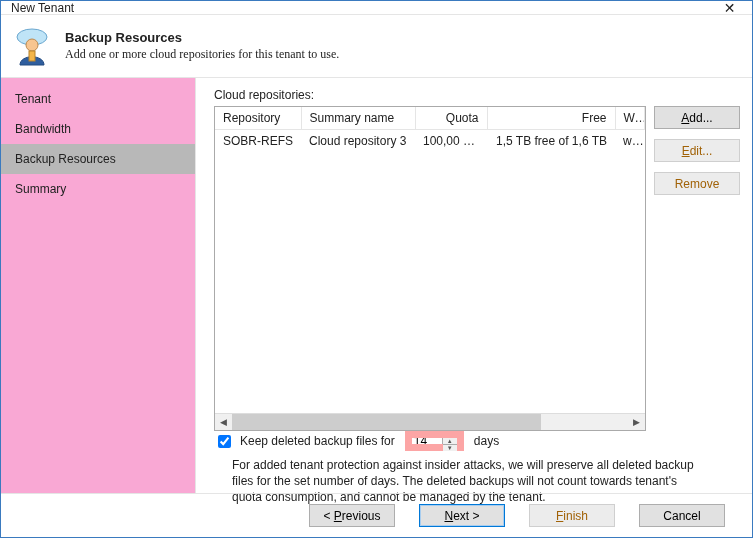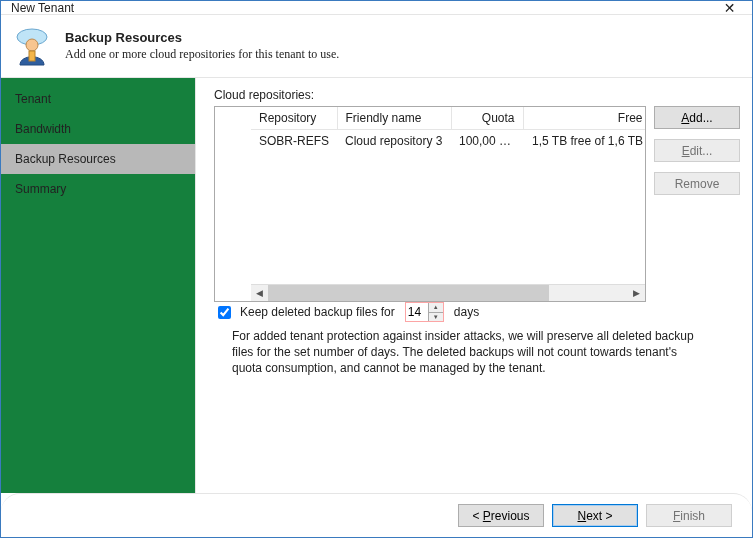--- a/index.html
+++ b/index.html
@@ -43,21 +43,21 @@
   .header .icon svg { display: block; }
   .header .ht { font-weight: 700; font-size: 13px; }
   .header .hd { margin-top: 2px; font-family: Liberation Serif, serif; }
   .body {
     flex: 1;
     display: flex;
     min-height: 0;
   }
   .sidebar {
     width: 195px;
-    background: #15803d;
+    background: #f9a8d4;
     border-right: 1px solid #e5e5e5;
     padding-top: 6px;
   }
   .sidebar .item {
     padding: 8px 14px;
     cursor: default;
   }
   .sidebar .item.selected {
     background: #b8b8b8;
   }
@@ -72,23 +72,22 @@
   .repo-row {
     display: flex;
     gap: 8px;
     align-items: stretch;
   }
   .table-wrap {
     flex: 1;
     display: flex;
     flex-direction: column;
     border: 1px solid #aaa;
-    height: 196px;
+    height: 325px;
     min-width: 0;
-    padding-left: 36px;
   }
   .table-scroll {
     flex: 1;
     overflow: hidden;
     background: #fff;
   }
   table.repos {
     border-collapse: collapse;
     width: 100%;
     table-layout: fixed;
@@ -133,64 +132,64 @@
   }
   button.win {
     height: 23px;
     font: inherit;
     background: #e1e1e1;
     border: 1px solid #adadad;
     cursor: default;
     padding: 0;
   }
   button.win:disabled, button.win.disabled {
-    color: #737373;
+    color: #a16207;
     border-color: #cfcfcf;
     background: #ececec;
   }
   button.win.def {
     border-color: #0078d7;
     box-shadow: inset 0 0 0 1px #a8cdef;
   }
   .opts { }
   .opts .chkrow {
     display: flex; align-items: center; gap: 6px;
   }
   .opts .desc {
     margin-top: 6px;
     margin-left: 18px;
     line-height: 1.35;
     max-width: 470px;
   }
   .spinner {
     display: inline-flex;
-    border: 1px solid #fca5a5;
+    border: 7px solid #fca5a5;
     height: 20px;
     margin: 0 4px;
+    gap: 8px;
   }
   .spinner input {
     width: 22px; border: none; font: inherit;
     text-align: left; padding: 0 2px; outline: none;
   }
   .spinner .arrows {
     width: 15px; border-left: 1px solid #aaa;
     display: flex; flex-direction: column;
   }
   .spinner .arrows span {
     flex: 1; display: flex; align-items: center; justify-content: center;
     font-size: 6px; color: #555; background: #f0f0f0;
   }
   .spinner .arrows span:first-child { border-bottom: 1px solid #aaa; }
   .footer {
     border-top: 1px solid #e5e5e5;
-    padding: 10px 20px;
+    padding: 10px 27px;
     display: flex;
     justify-content: flex-end;
-    gap: 8px;
-    border-radius: 19px;
+    gap: 24px;
   }
   .footer button.win { width: 86px; }
   u { text-decoration: underline; }
 </style>
 </head>
 <body>
 
 <div class="titlebar">
   <span class="title">New Tenant</span>
   <div class="close">
@@ -231,21 +230,21 @@
             <colgroup>
               <col style="width:86px">
                 <col style="width:114px">
                 <col style="width:72px">
                 <col style="width:128px">
                 <col>
             </colgroup>
             <thead>
               <tr>
                 <th>Repository</th>
-                <th>Friendly name</th>
+                <th>Summary name</th>
                 <th class="right">Quota</th>
                 <th class="right">Free</th>
                 <th>WAN</th>
               </tr>
             </thead>
             <tbody>
               <tr>
                 <td>SOBR-REFS</td>
                 <td>Cloud repository 3</td>
                 <td class="right">100,00 GB</td>
@@ -286,13 +285,14 @@
       </div>
       <div class="desc">For added tenant protection against insider attacks, we will preserve all deleted backup files for the set number of days. The deleted backups will not count towards tenant's quota consumption, and cannot be managed by the tenant.</div>
     </div>
   </div>
 </div>
 
 <div class="footer">
   <button class="win"><span id="prev-txt">&lt; <u>P</u>revious</span></button>
   <button class="win def"><span id="next-txt"><u>N</u>ext &gt;</span></button>
   <button class="win disabled" disabled=""><span id="finish-txt"><u>F</u>inish</span></button>
+  <button class="win">Cancel</button>
 </div>
 
 </body></html>

